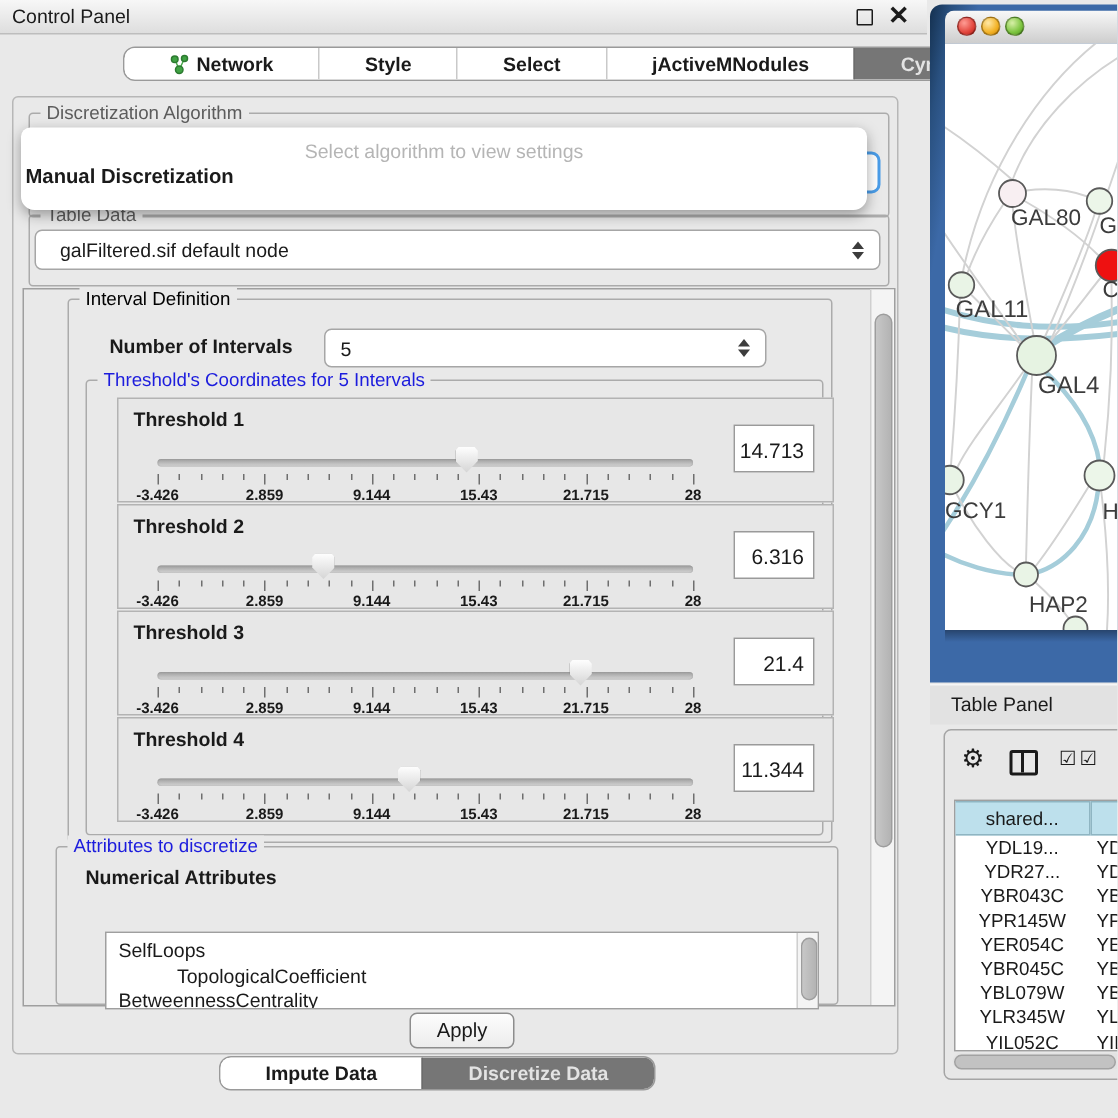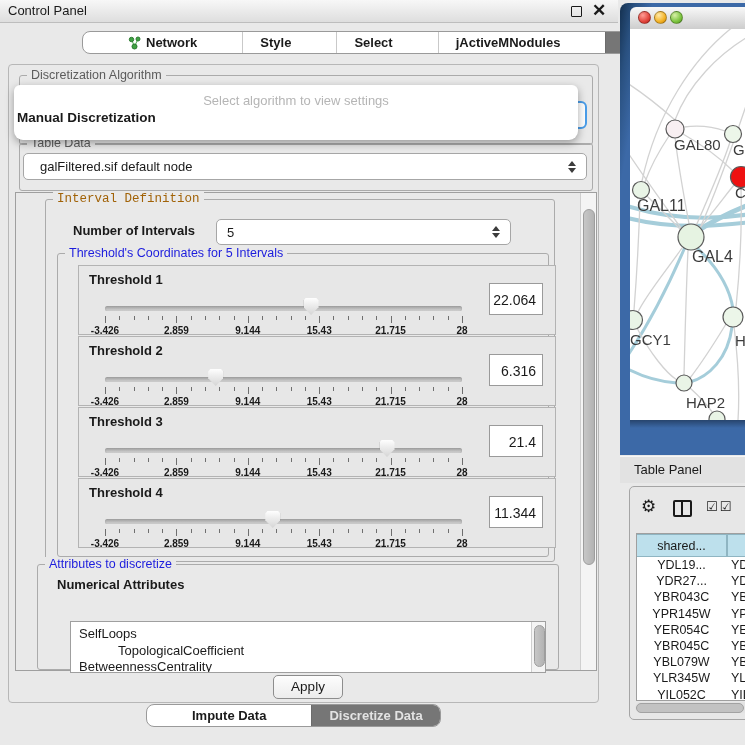--- a/index.html
+++ b/index.html
@@ -6,29 +6,29 @@
   #screen{position:relative;width:745px;height:745px;overflow:hidden;
     font-family:"Liberation Sans",sans-serif;color:#1a1a1a;background:#e9e9e9;}
   .abs{position:absolute;}
   
   #titlebar{left:0;top:0;width:618px;height:22px;
     background:linear-gradient(#f7f7f7,#dedede);border-bottom:1px solid #bdbdbd;}
   #panel-title{left:8px;top:3px;font-size:13px;}
   .win-float{left:571px;top:6px;width:9px;height:9px;border:1.5px solid #1a1a1a;border-radius:1px;}
   .win-close{left:592px;top:0px;font-size:17px;font-weight:bold;line-height:22px;}
   .tabgroup{display:inline-flex;background:#fff;border:1px solid #9a9a9a;border-radius:8px;overflow:hidden;}
-  .tab{padding:3px 17px;font-size:13px;font-weight:600;background:#fff;color:#1a1a1a;
-    border-left:1px solid #c9c9c9;display:flex;align-items:center;gap:5px;white-space:nowrap;margin-left:28px;}
+  .tab{padding:3px 30px;font-size:13px;font-weight:600;background:#fff;color:#1a1a1a;
+    border-left:1px solid #c9c9c9;display:flex;align-items:center;gap:5px;white-space:nowrap;}
   .tab:first-child{border-left:none;}
   .tab.sel{background:#767676;color:#e3e3e3;border-left-color:#6c6c6c;}
   #top-tabs{left:82px;top:31px;}
   #bottom-tabs{left:146px;top:704px;}
   .groupbox{border:1px solid #ababab;border-radius:3px;}
   .grouptitle{position:absolute;top:-8px;left:7px;background:#e9e9e9;padding:0 4px;font-size:12.5px;}
-  .grouptitle.green{color:#a16207;font-family:Liberation Mono, monospace;}
+  .grouptitle.green{color:#000000;}
   .grouptitle.blue{color:#1c1cdd;}
   .grouptitle.gray{color:#5c5c5c;}
   #outerbox{left:8px;top:64px;width:589px;height:637px;background:#e9e9e9;
     border:1px solid #b7b7b7;border-radius:4px;}
   .combo{background:#fff;border:1px solid #a6a6a6;border-radius:5px;font-size:13px;
     display:flex;align-items:center;padding-left:10px;box-sizing:border-box;}
   .combo .updown{position:absolute;right:9px;top:50%;transform:translateY(-50%);width:9px;height:12px;}
   .updown:before,.updown:after{content:"";position:absolute;left:0;border-left:4.5px solid transparent;border-right:4.5px solid transparent;}
   .updown:before{top:0;border-bottom:5px solid #3c3c3c;}
   .updown:after{bottom:0;border-top:5px solid #3c3c3c;}
@@ -182,21 +182,21 @@
               <div class="abs tick minor" style="left: 297.32px;"></div>
               <div class="abs tick major" style="left: 311.6px;"></div>
               <div class="abs ticklabel" style="left: 311.6px;">21.715</div>
               <div class="abs tick minor" style="left: 325.88px;"></div>
               <div class="abs tick minor" style="left: 340.16px;"></div>
               <div class="abs tick minor" style="left: 354.44px;"></div>
               <div class="abs tick minor" style="left: 368.72px;"></div>
               <div class="abs tick major" style="left: 383px;"></div>
               <div class="abs ticklabel" style="left: 383px;">28</div>
               <div class="abs thumb" style="left: 224.559px;"></div>
-              <div class="abs valbox">22.064</div>
+              <div class="abs valbox">14.713</div>
             </div>
             <div class="abs tpanel" style="top: 82px;">
               <div class="abs tlabel">Threshold 2</div>
               <div class="abs track"></div>
               <div class="abs tick major" style="left: 26px;"></div>
               <div class="abs ticklabel" style="left: 26px;">-3.426</div>
               <div class="abs tick minor" style="left: 40.28px;"></div>
               <div class="abs tick minor" style="left: 54.56px;"></div>
               <div class="abs tick minor" style="left: 68.84px;"></div>
               <div class="abs tick minor" style="left: 83.12px;"></div>

